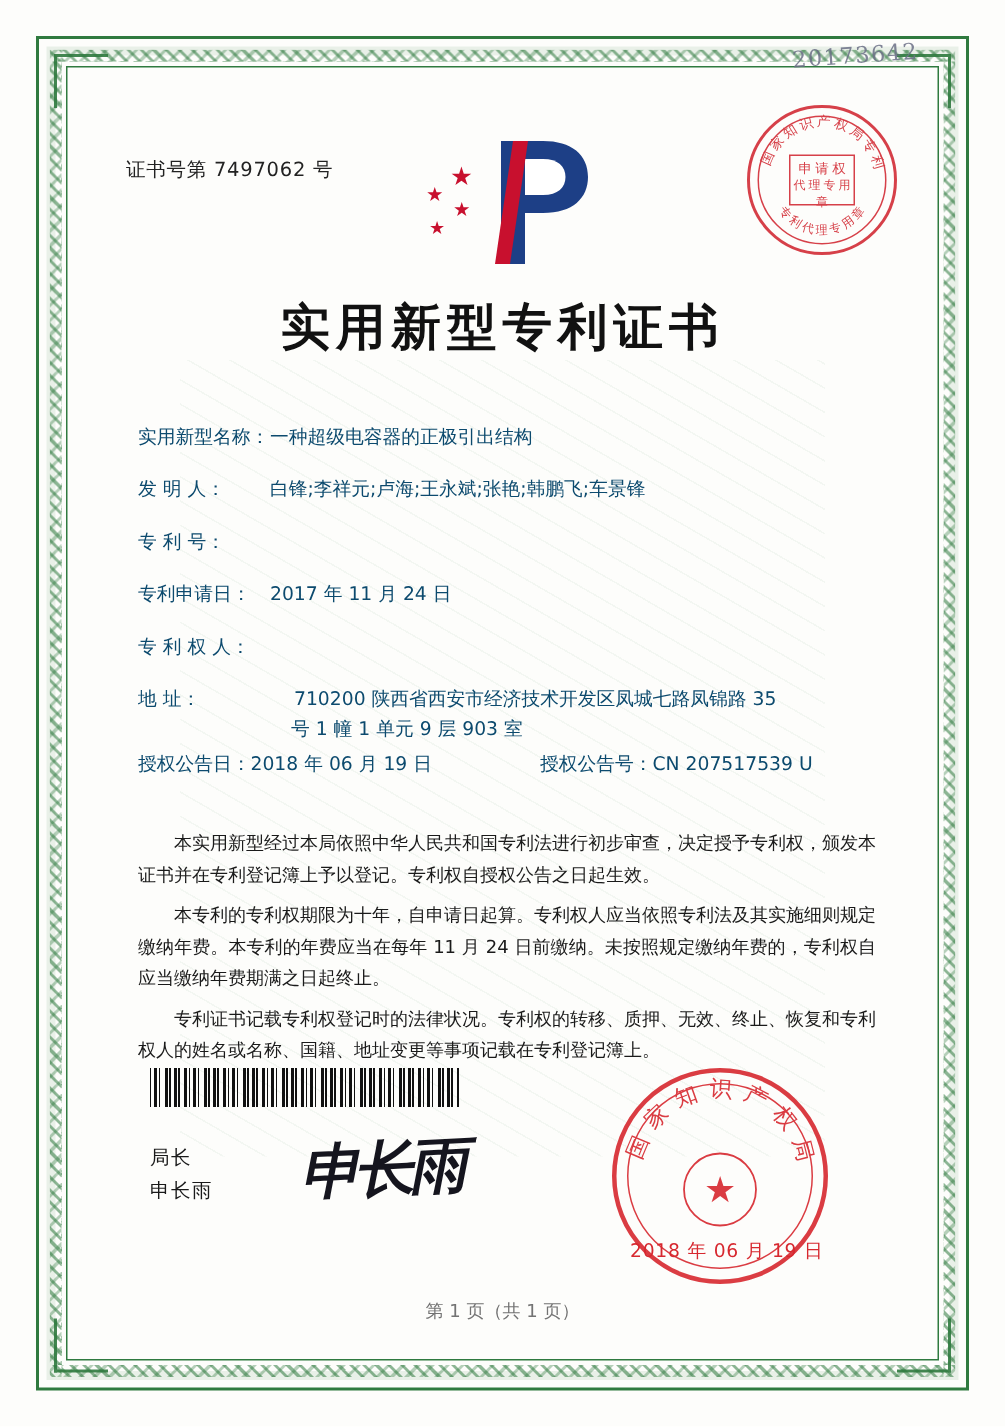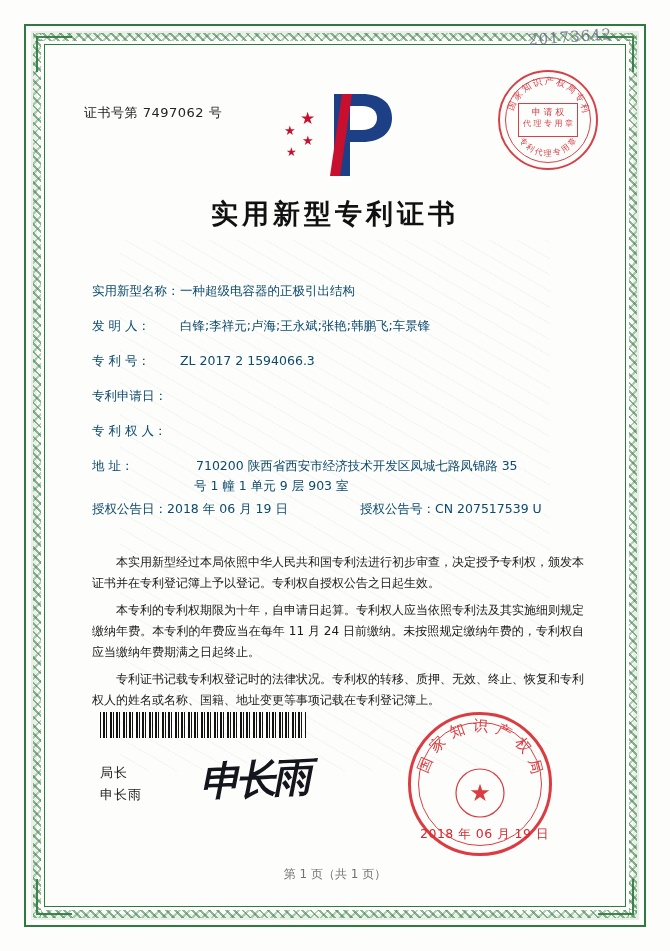--- a/index.html
+++ b/index.html
@@ -155,28 +155,29 @@
     position: absolute;
     inset: 5px;
     border-radius: 50%;
     border: 1px solid #d0202a;
   }
   .seal-top .inner-box {
     position: absolute;
     left: 50%;
     top: 50%;
     transform: translate(-50%, -50%);
-    width: 60px;
+    width: 44px;
     height: 34px;
     border: 1px solid #d0202a;
     font-size: 9px;
     line-height: 11px;
     text-align: center;
     padding-top: 3px;
     box-sizing: border-box;
+    font-family: Liberation Serif, serif;
   }
   .seal-top .arc {
     position: absolute;
     width: 100%;
     height: 100%;
     left: 0;
     top: 0;
     font-size: 8px;
   }
 
@@ -200,21 +201,21 @@
 
   
   .doc-title {
     position: absolute;
     left: 0;
     right: 0;
     top: 196px;
     text-align: center;
     font-family: "DejaVu Serif", "Liberation Serif", serif;
     font-weight: bold;
-    font-size: 27px;
+    font-size: 33px;
     letter-spacing: 4px;
     color: #111;
   }
 
   
   .fields {
     position: absolute;
     left: 92px;
     top: 282px;
     width: 500px;
@@ -402,25 +403,25 @@
       <div class="field-value">一种超级电容器的正极引出结构</div>
     </div>
 
     <div class="field-row">
       <div class="field-label">发 明 人：</div>
       <div class="field-value">白锋;李祥元;卢海;王永斌;张艳;韩鹏飞;车景锋</div>
     </div>
 
     <div class="field-row">
       <div class="field-label">专 利 号：</div>
-      <div class="field-value">ZL 2017 2 1594066.3</div>
     </div>
 
     <div class="field-row">
       <div class="field-label">专利申请日：</div>
+      <div class="field-value">2017 年 11 月 24 日</div>
     </div>
 
     <div class="field-row">
       <div class="field-label">专 利 权 人：</div>
     </div>
 
     <div class="field-row" style="margin-bottom:0;gap:16px;">
       <div class="field-label">地 址：</div>
       <div class="field-value">710200 陕西省西安市经济技术开发区凤城七路凤锦路 35</div>
     </div>

